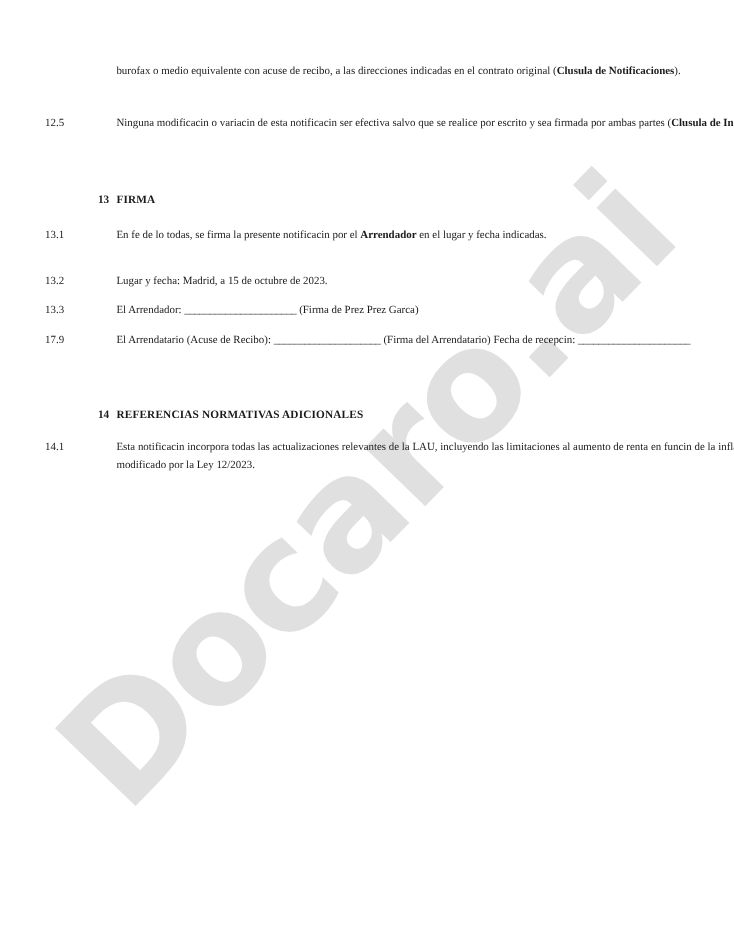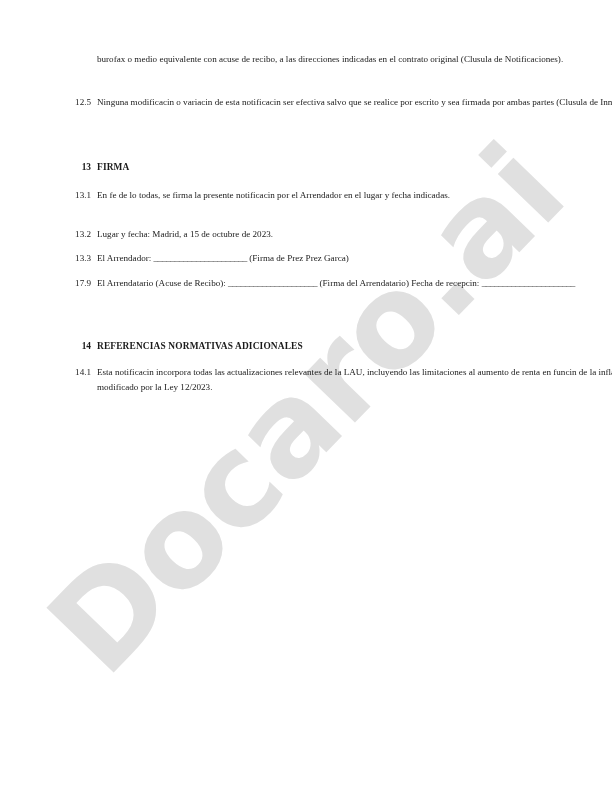--- a/index.html
+++ b/index.html
@@ -56,21 +56,21 @@
   .block {
     position: relative;
     padding-left: 97px;
     padding-right: 72px;
   }
   .block .num {
     position: absolute;
     left: 0;
     top: 0;
     width: 91px;
-    text-align: right;
+    text-align: center;
     font-size: 9.1px;
     line-height: 14.6px;
   }
   .block .body {
     font-size: 9.1px;
     line-height: 14.6px;
     text-align: left;
   }
 
   
@@ -99,21 +99,21 @@
   }
   .heading .body {
     padding-left: 97px;
     padding-right: 72px;
     font-size: 9.4px;
     font-weight: 700;
     line-height: 14px;
     letter-spacing: 0.15px;
   }
 
-  b, strong { font-weight: 400; margin-top: 48px; }
+  b, strong { font-weight: 700; margin-top: 48px; }
   .fill { letter-spacing: -0.3px; }
 </style>
 </head>
 <body>
 
 <div class="page">
 
   <div class="watermark">
     <div class="watermark-text">Docaro.ai</div>
   </div>

